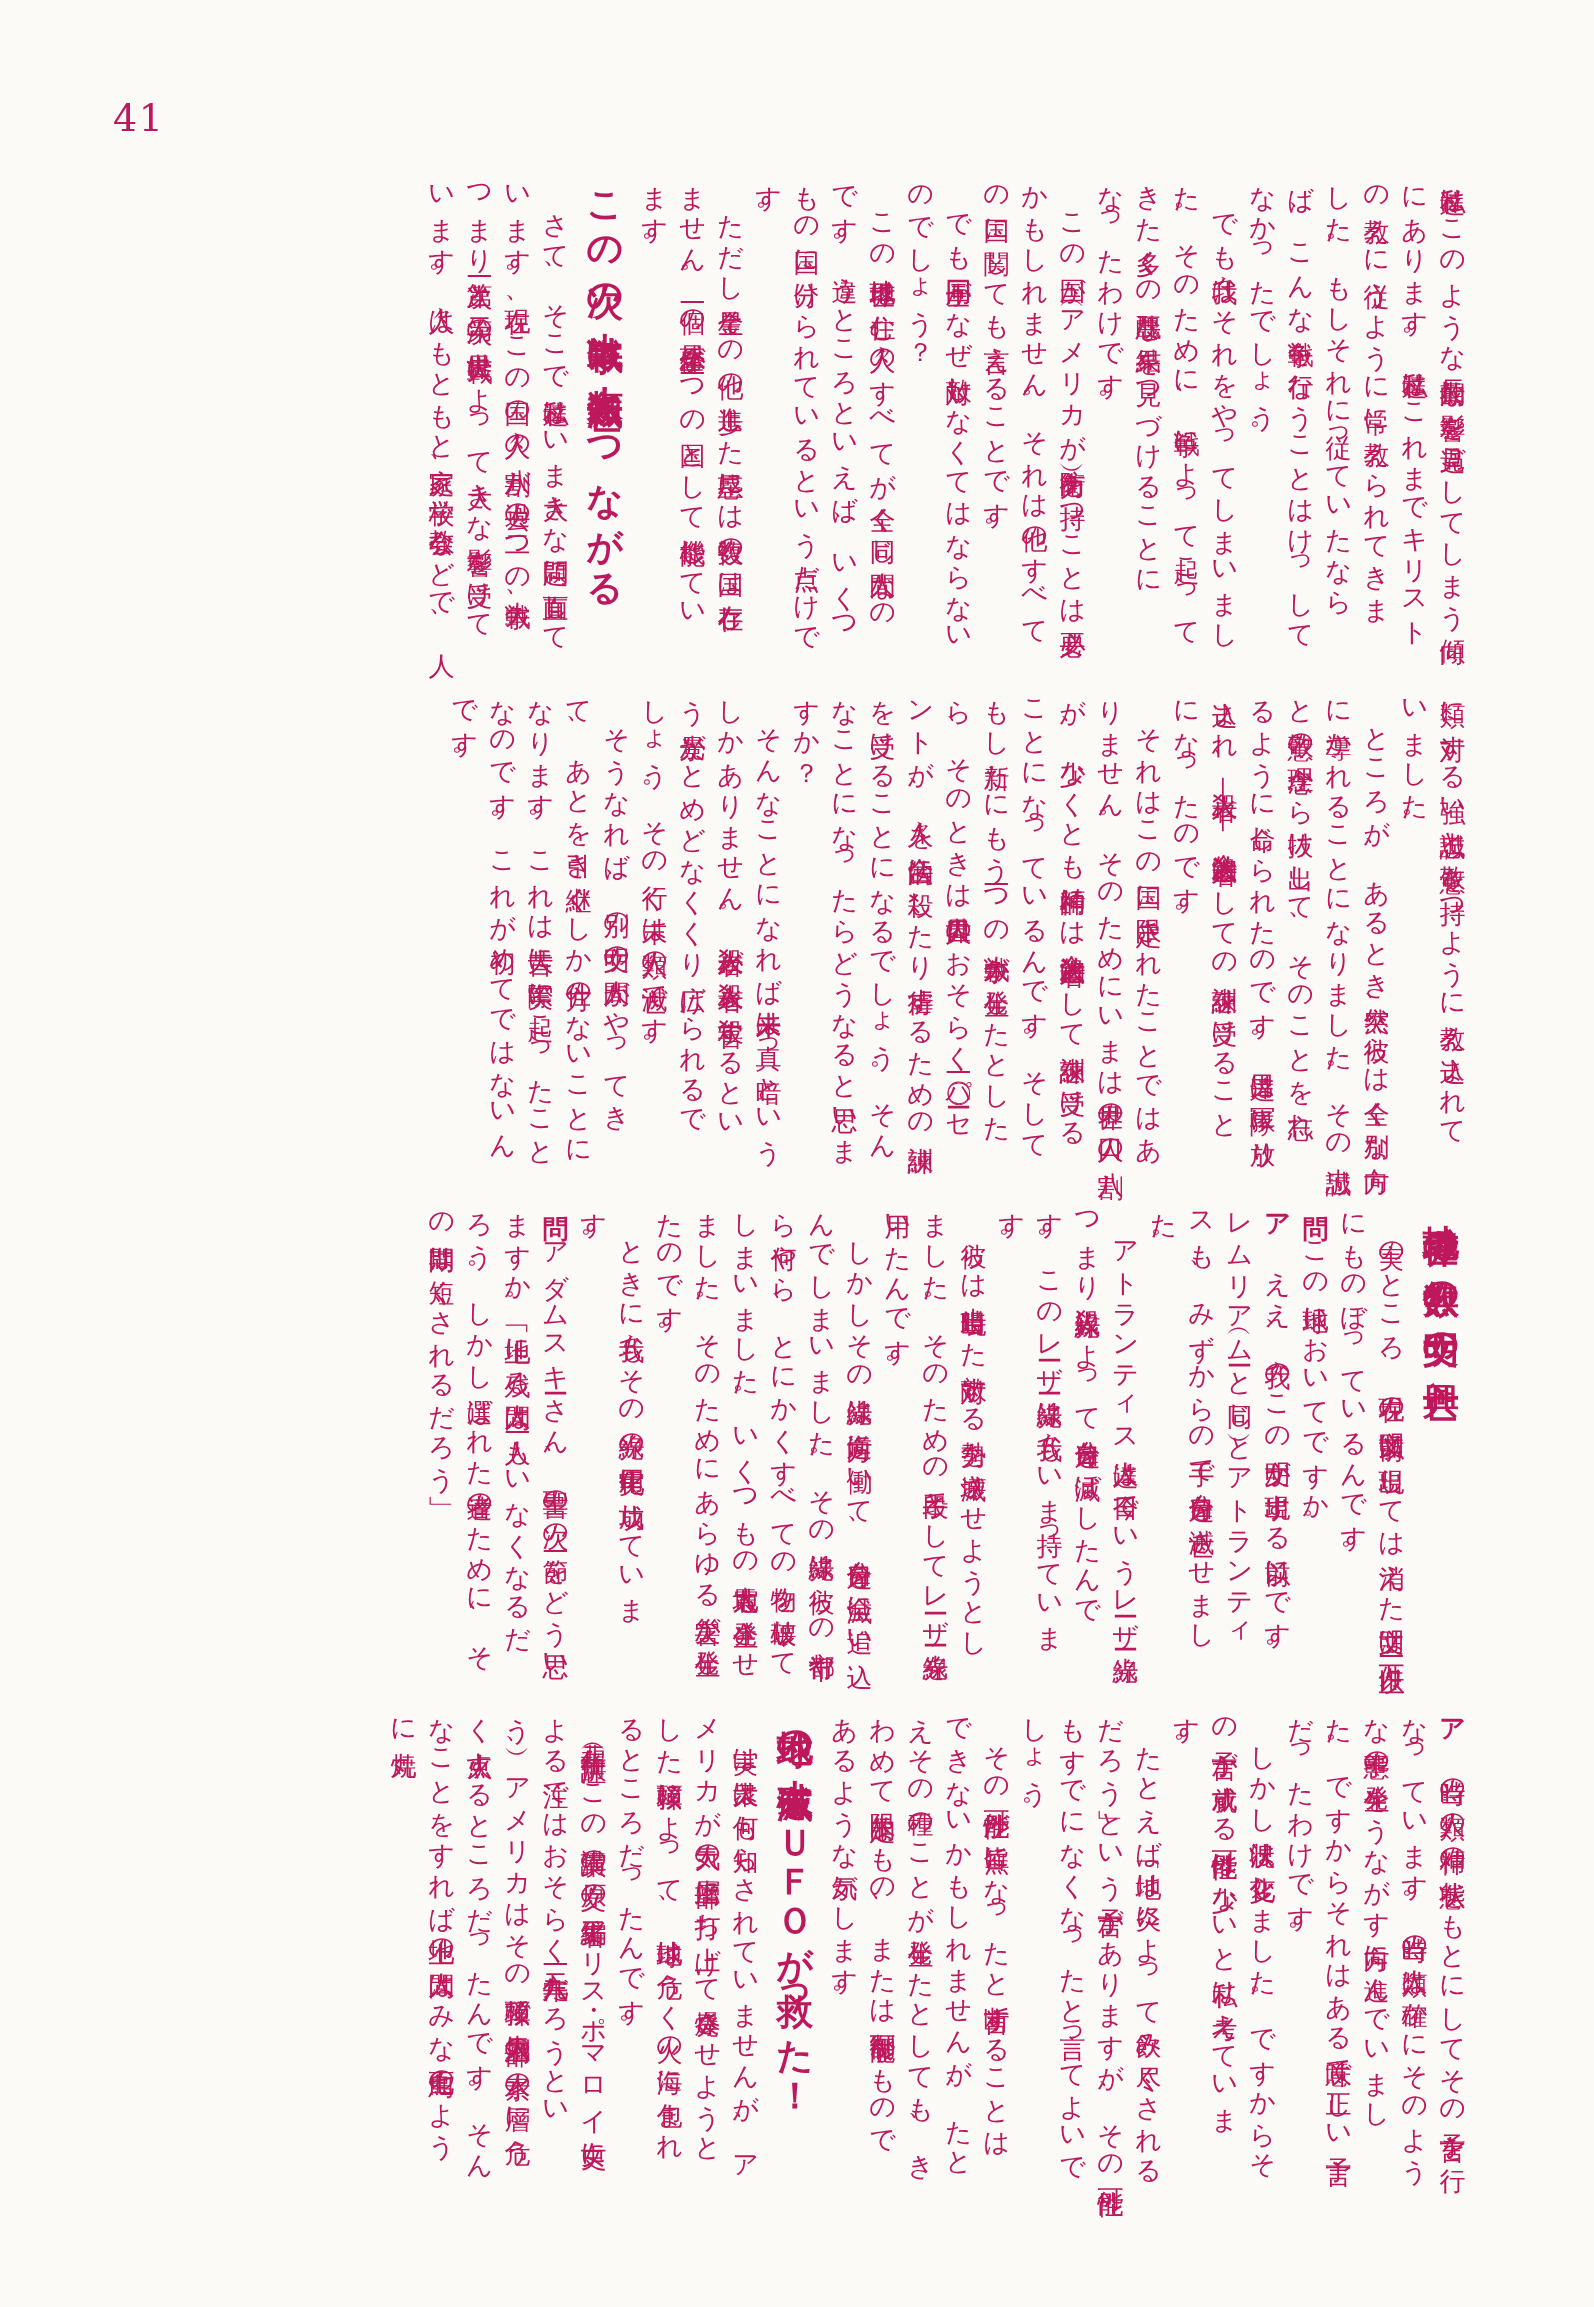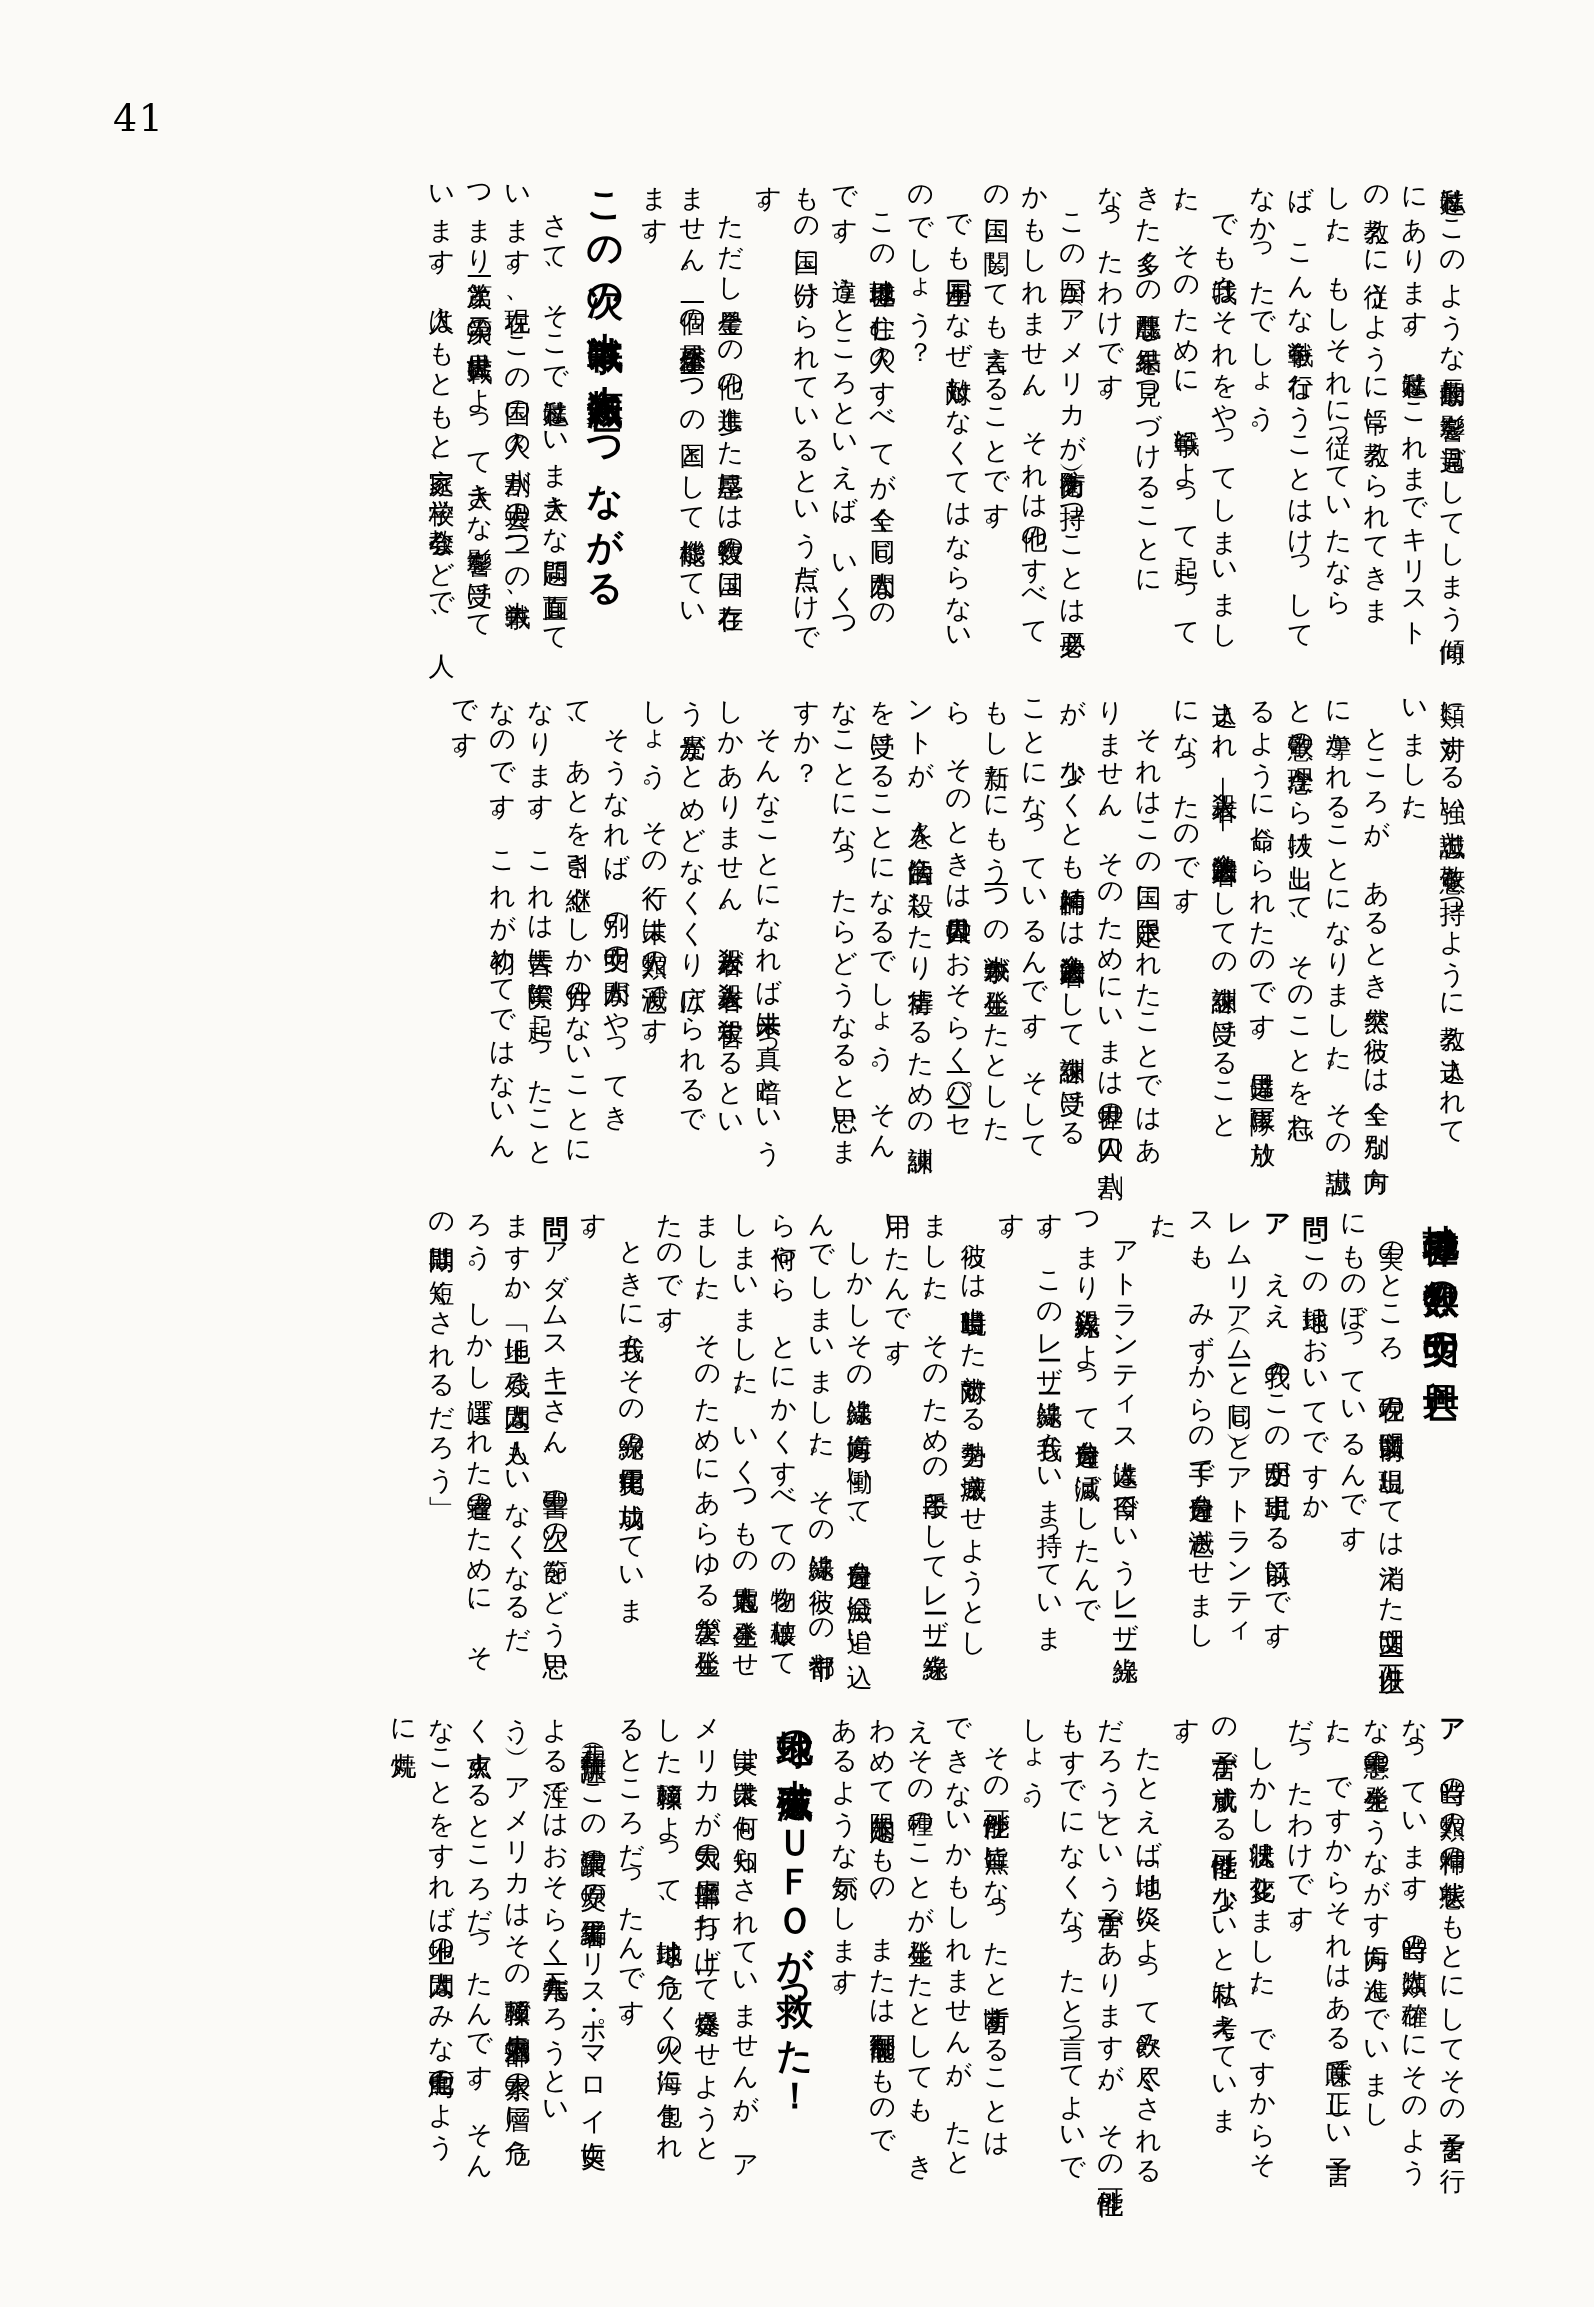--- a/index.html
+++ b/index.html
@@ -58,21 +58,21 @@
     text-indent: 0;
   }
   .qa-marker {
     font-family: "DejaVu Sans", "Liberation Sans", sans-serif;
     font-weight: 700;
   }
 </style>
 </head>
 <body style="background: rgb(251, 250, 247);">
 
-<div class="page" style="background: rgb(251, 250, 247); color: #000000;">
+<div class="page" style="background: rgb(251, 250, 247); color: #be185d;">
   <div class="page-number">41</div>
 
   <section class="band band-1">
       <div class="vp">私達はこのような長期的な影響を見過ごしてしまう傾向にあります。私達はこれまでキリストの教えに従うように常に教えられてきました。もしそれに従っていたならば、こんな戦争を行なうことはけっしてなかったでしょう。</div>
       <div class="vp indent">でも我々はそれをやってしまいました。そのために、戦争によって起こってきた多くの醜悪な結果を見つづけることになったわけです。</div>
       <div class="vp indent">この国が（アメリカが）防衛力を持つことは必要かもしれません。それは他のすべての国に関しても言えることです。</div>
       <div class="vp indent">でも国同士がなぜ敵対しなくてはならないのでしょう？</div>
       <div class="vp indent">この地球世界に住む人々のすべてが全く同じ人間なのです。違うところといえば、いくつもの国に分けられているという点だけです。</div>
       <div class="vp indent">ただし金星その他の進歩した惑星には複数の国は存在しません。一個の惑星全体が一つの国として機能しています。</div>
       <div class="vh">この次の大戦争は人類滅亡につながる</div>

